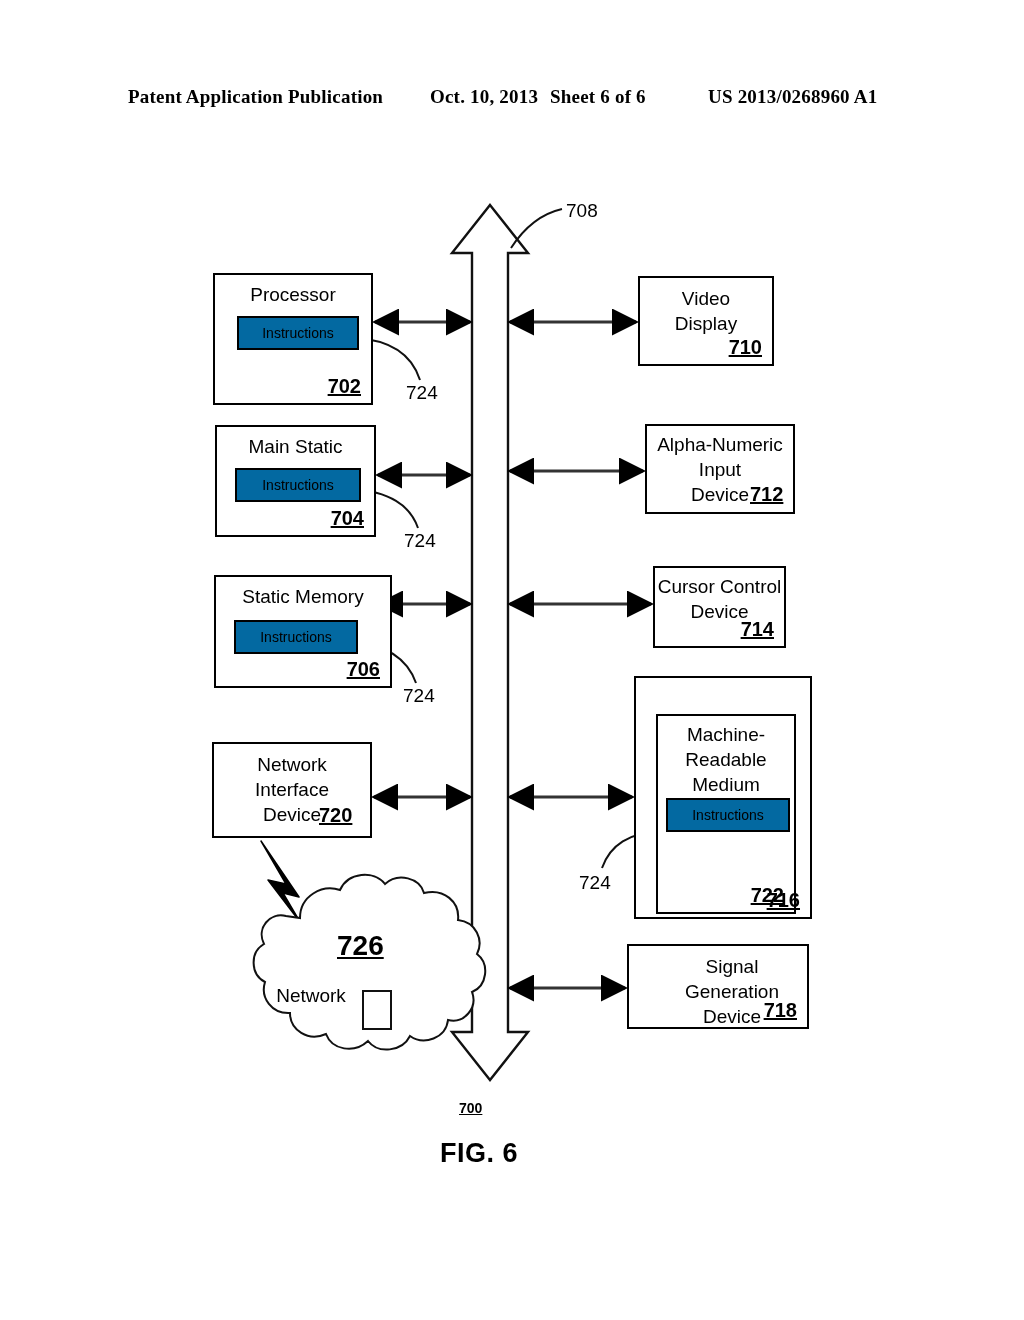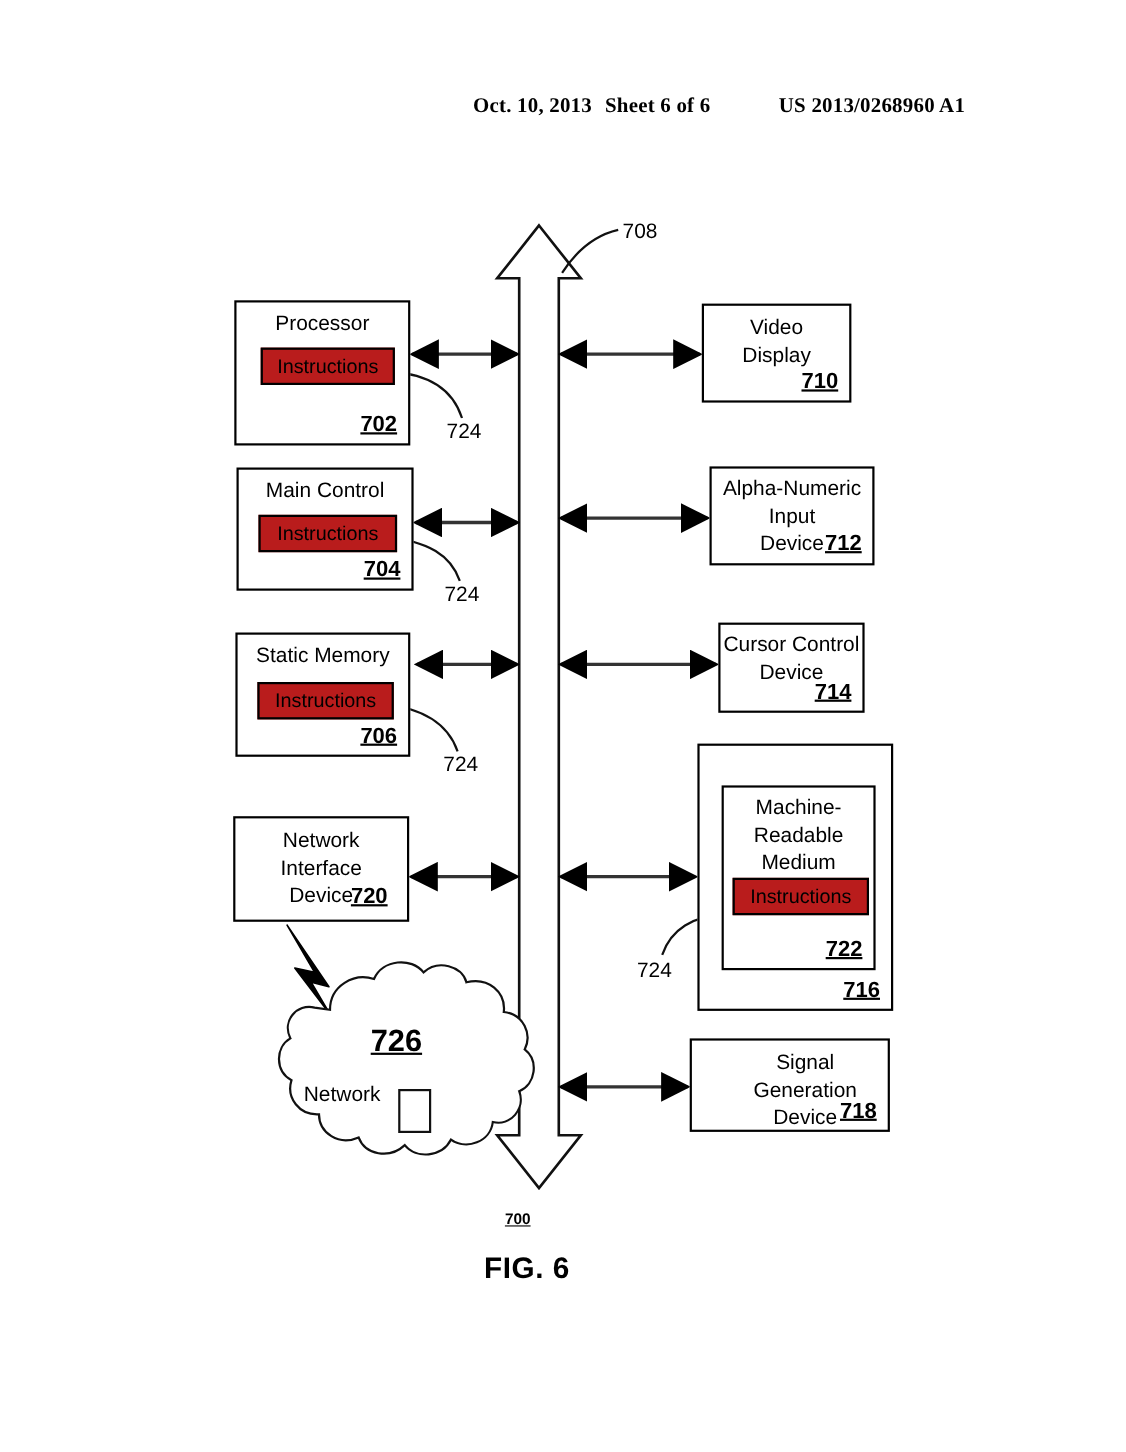--- a/index.html
+++ b/index.html
@@ -67,36 +67,36 @@
     right: 10px;
     bottom: 4px;
     font-weight: bold;
     text-decoration: underline;
     font-size: 20px;
   }
   .inner-instr {
     position: absolute;
     border: 2px solid #000;
     box-sizing: border-box;
-    background: #b91c1c;
-    font-size: 18px;
+    background: #0369a1;
+    font-size: 14px;
     line-height: 30px;
     text-align: center;
   }
 
   
   #box-702 { left: 213px; top: 273px; width: 160px; height: 132px; }
   #box-702 .title { padding-top: 7px; }
   #box-702 .inner-instr { left: 22px; top: 41px; width: 122px; height: 34px; }
 
   #box-704 { left: 215px; top: 425px; width: 161px; height: 112px; }
   #box-704 .title { padding-top: 7px; }
   #box-704 .inner-instr { left: 18px; top: 41px; width: 126px; height: 34px; }
 
-  #box-706 { left: 214px; top: 575px; width: 159px; height: 113px; }
+  #box-706 { left: 214px; top: 575px; width: 178px; height: 113px; }
   #box-706 .title { padding-top: 7px; }
   #box-706 .inner-instr { left: 18px; top: 43px; width: 124px; height: 34px; }
 
   #box-720 { left: 212px; top: 742px; width: 160px; height: 96px; }
   #box-720 .title { padding-top: 8px; }
   #box-720 .ref-inline {
     position: absolute;
     left: 105px;
     top: 59px;
     font-weight: bold;
@@ -122,21 +122,21 @@
   #box-714 { left: 653px; top: 566px; width: 133px; height: 82px; }
   #box-714 .title { padding-top: 6px; }
 
   #box-718 { left: 627px; top: 944px; width: 182px; height: 85px; }
   #box-718 .title { padding-top: 8px; padding-left: 28px; }
 
   
   #box-716 { left: 634px; top: 676px; width: 178px; height: 243px; }
   #box-722 {
     position: absolute;
-    left: 20px; top: 36px; width: 140px; height: 168px;
+    left: 20px; top: 36px; width: 140px; height: 200px;
     border: 2px solid #000;
     box-sizing: border-box;
     background: #fff;
     font-size: 19px;
     line-height: 25px;
     text-align: center;
   }
   #box-722 .title { padding-top: 6px; }
   #box-722 .inner-instr { left: 8px; top: 82px; width: 124px; height: 34px; }
 
@@ -174,20 +174,21 @@
     left: 440px; top: 1138px;
     font-weight: bold;
     font-size: 27px;
     letter-spacing: 0.5px;
   }
 </style>
 </head>
 <body>
 
 <div id="page-header">
+  <span class="hdr" id="hdr-pub">Patent Application Publication</span>
   <span class="hdr" id="hdr-date">Oct. 10, 2013</span>
   <span class="hdr" id="hdr-sheet">Sheet 6 of 6</span>
   <span class="hdr" id="hdr-num">US 2013/0268960 A1</span>
 </div>
 
 <div id="figure">
 <svg width="1024" height="1320" viewBox="0 0 1024 1320">
   <defs>
     <marker id="ah" markerWidth="9" markerHeight="9" refX="8" refY="4.5" orient="auto">
       <path d="M0,0 L9,4.5 L0,9 z" fill="#000"></path>
@@ -242,21 +243,21 @@
 
 <div class="fbox" id="box-702">
   <span class="title">Processor</span>
   <div class="inner-instr">
     <span>Instructions</span>
   </div>
   <span class="ref-br">702</span>
 </div>
 
 <div class="fbox" id="box-704">
-  <span class="title">Main Control</span>
+  <span class="title">Main Static</span>
   <div class="inner-instr">
     <span>Instructions</span>
   </div>
   <span class="ref-br">704</span>
 </div>
 
 <div class="fbox" id="box-706">
   <span class="title">Static Memory</span>
   <div class="inner-instr">
     <span>Instructions</span>

